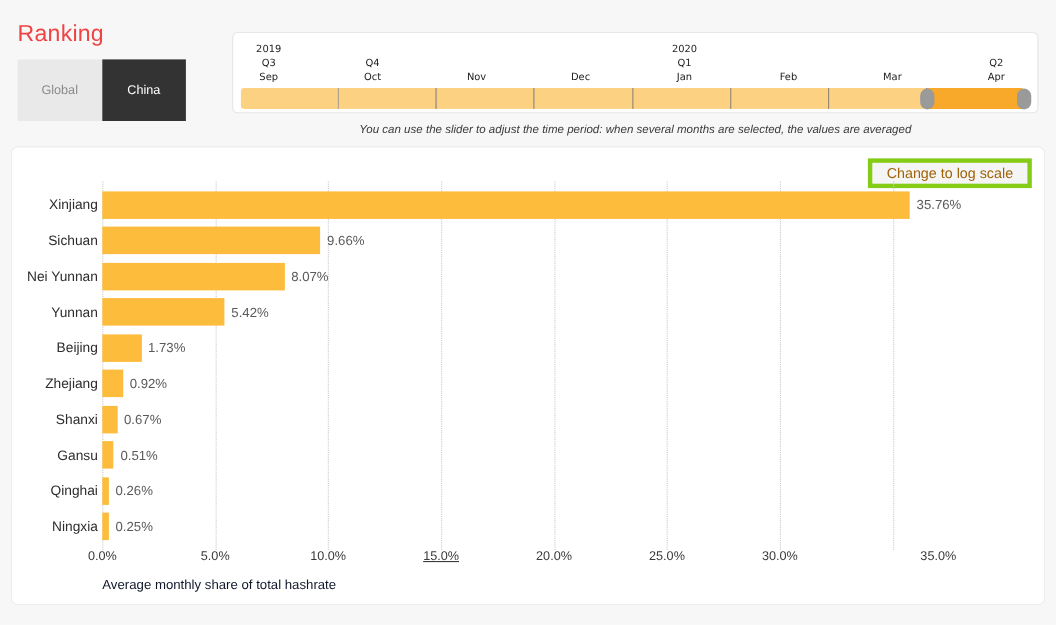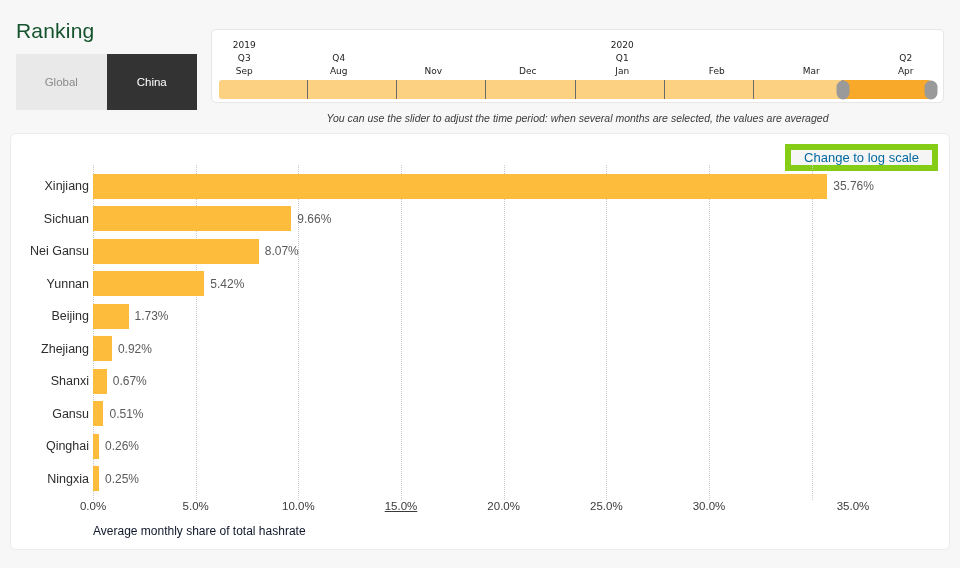--- a/index.html
+++ b/index.html
@@ -16,30 +16,30 @@
     position: relative;
   }
 
   
   #page-title {
     position: absolute;
     left: 16px;
     top: 19px;
     font-size: 21px;
     font-weight: 400;
-    color: #14532d;
+    color: #ef4444;
     letter-spacing: 0.2px;
   }
 
   #region-toggle {
     position: absolute;
     left: 16px;
     top: 54px;
     display: flex;
-    width: 181px;
+    width: 153px;
     height: 56px;
   }
   .toggle-btn {
     flex: 1 1 50%;
     display: flex;
     align-items: center;
     justify-content: center;
     font-size: 11.5px;
     cursor: pointer;
     border: none;
@@ -150,23 +150,23 @@
     box-sizing: border-box;
   }
 
   #log-scale-button {
     position: absolute;
     right: 11px;
     top: 10px;
     height: 27px;
     padding: 0 13px;
     background: #f5f5f5;
-    border: 6px solid #84cc16;
+    border: 4px solid #84cc16;
     font-size: 13px;
-    color: #0369a1;
+    color: #a16207;
     cursor: pointer;
     font-family: "Liberation Sans", sans-serif;
     display: flex;
     align-items: center;
   }
 
   
   #plot {
     position: absolute;
     left: 0;
@@ -266,21 +266,21 @@
 <div id="slider-card">
   <div id="slider-labels">
       <div class="slider-label-col">
         <div class="yr">2019</div>
         <div class="qt">Q3</div>
         <div class="mo">Sep</div>
       </div>
       <div class="slider-label-col">
         <div class="yr empty">&nbsp;</div>
         <div class="qt">Q4</div>
-        <div class="mo">Aug</div>
+        <div class="mo">Oct</div>
       </div>
       <div class="slider-label-col">
         <div class="yr empty">&nbsp;</div>
         <div class="qt empty">&nbsp;</div>
         <div class="mo">Nov</div>
       </div>
       <div class="slider-label-col">
         <div class="yr empty">&nbsp;</div>
         <div class="qt empty">&nbsp;</div>
         <div class="mo">Dec</div>
@@ -345,21 +345,21 @@
           </div>
         </div>
         <div class="bar-row">
           <div class="bar-label">Sichuan</div>
           <div class="bar-track">
             <div class="bar-rect" style="width: 198.352px; background: rgb(253, 188, 60);"></div>
             <div class="bar-value">9.66%</div>
           </div>
         </div>
         <div class="bar-row">
-          <div class="bar-label">Nei Gansu</div>
+          <div class="bar-label">Nei Yunnan</div>
           <div class="bar-track">
             <div class="bar-rect" style="width: 165.704px; background: rgb(253, 188, 60);"></div>
             <div class="bar-value">8.07%</div>
           </div>
         </div>
         <div class="bar-row">
           <div class="bar-label">Yunnan</div>
           <div class="bar-track">
             <div class="bar-rect" style="width: 111.291px; background: rgb(253, 188, 60);"></div>
             <div class="bar-value">5.42%</div>

